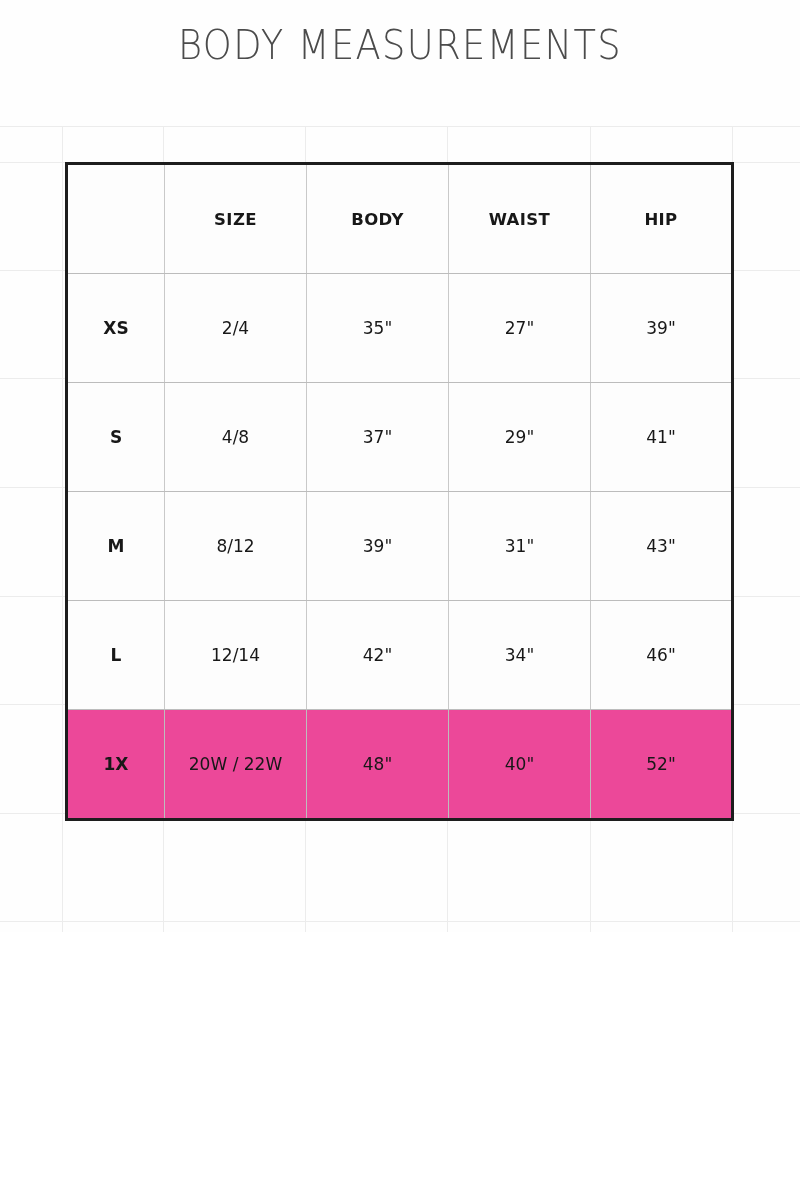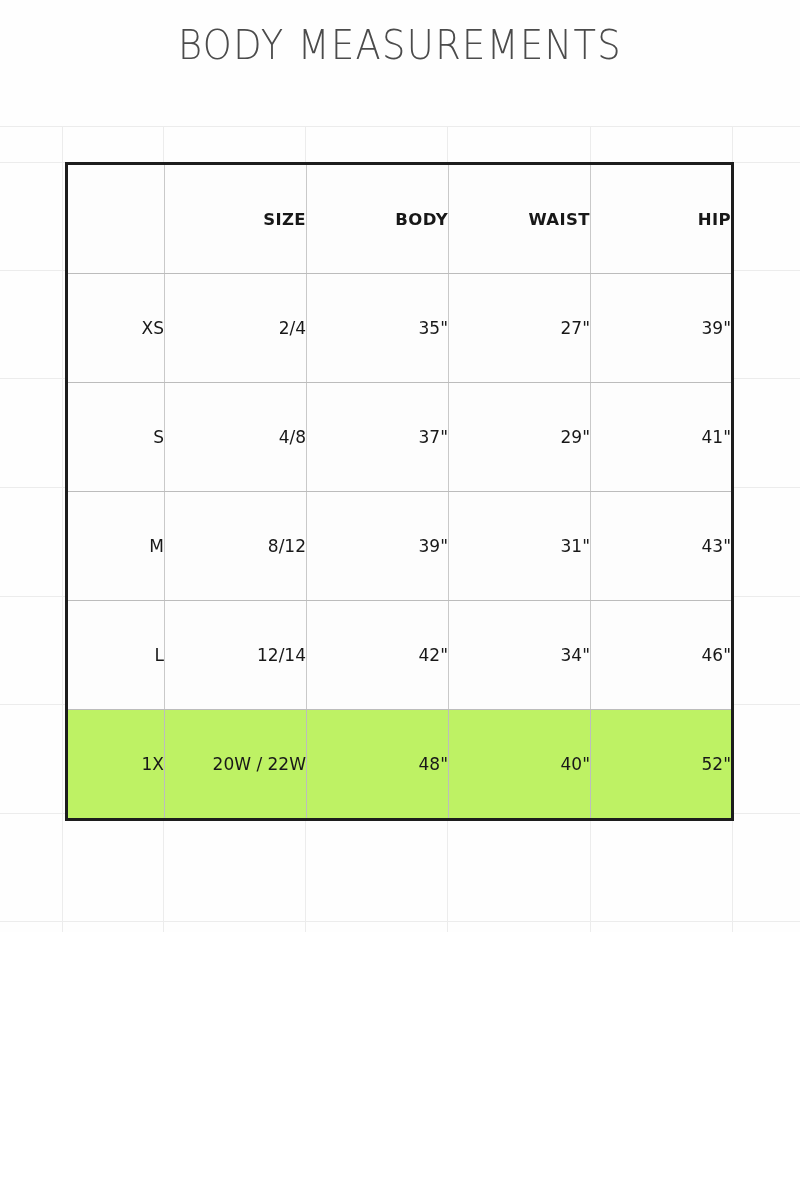--- a/index.html
+++ b/index.html
@@ -65,21 +65,21 @@
     border: 3px solid #1d1d1d;
     table-layout: fixed;
     background: #fdfdfd;
   }
   .chart-table col.c-label { width: 98px; }
   .chart-table col.c-data  { width: 142px; }
 
   .chart-table th,
   .chart-table td {
     height: 108px;
-    text-align: right;
+    text-align: center;
     vertical-align: middle;
     border-right: 1px solid #c9c9c9;
     border-bottom: 1px solid #bcbcbc;
     font-family: "DejaVu Sans", sans-serif;
     font-size: 17px;
     color: #181818;
     padding: 0;
   }
   .chart-table th:last-child,
   .chart-table td:last-child {
@@ -88,29 +88,29 @@
   .chart-table tr:last-child td {
     border-bottom: none;
   }
 
   .chart-table th {
     font-weight: bold;
     font-size: 16.5px;
     letter-spacing: 0.4px;
   }
   .cell-size-label {
-    font-weight: normal;
+    font-weight: bold;
     font-size: 17px;
   }
   .cell-value {
     font-weight: normal;
     font-size: 17.5px;
   }
   tr.shaded td {
-    background: #bef264;
+    background: #ec4899;
     border-bottom-color: #c0c0c0;
     border-right-color: #bdbdbd;
   }
 </style>
 </head>
 <body>
 
 <div id="page">
 
   <div class="grid-layer">

